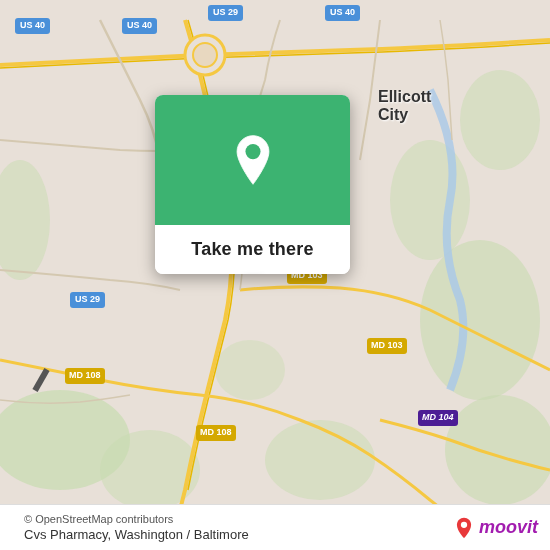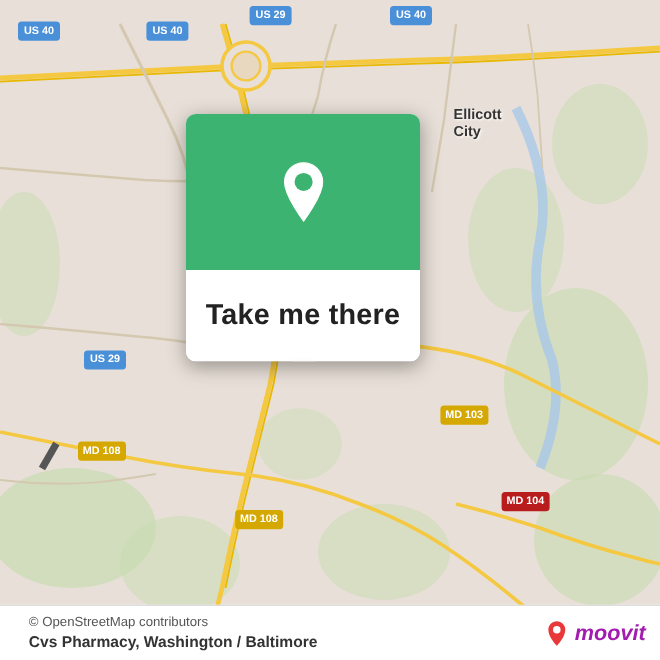--- a/index.html
+++ b/index.html
@@ -61,22 +61,22 @@
     .pin-icon {
       width: 52px;
       height: 52px;
     }
 
     #popup-button {
       display: block;
       width: 100%;
       background: white;
       border: none;
-      padding: 24px 10px;
-      font-size: 24px;
+      padding: 14px 10px;
+      font-size: 18px;
       font-weight: 600;
       color: #222;
       text-align: center;
       cursor: pointer;
       letter-spacing: 0.2px;
     }
 
     
     #bottom-bar {
       position: absolute;
@@ -93,21 +93,21 @@
     }
 
     #attribution {
       font-size: 11px;
       color: #555;
     }
 
     #title-area {
       font-size: 13px;
       color: #333;
-      font-weight: 700;
+      font-weight: 400;
     }
 
     #moovit-logo {
       display: flex;
       align-items: center;
       gap: 4px;
     }
 
     .moovit-pin {
       width: 22px;
@@ -202,23 +202,23 @@
 
     <div style="position:absolute;top:5px;left:208px;background:#4a90d9;color:white;font-size:9px;font-weight:bold;padding:2px 5px;border-radius:3px;line-height:1.3;">US 29</div>
     <div style="position:absolute;top:292px;left:70px;background:#4a90d9;color:white;font-size:9px;font-weight:bold;padding:2px 5px;border-radius:3px;line-height:1.3;">US 29</div>
 
     <div style="position:absolute;top:268px;left:287px;background:#d4a800;color:white;font-size:9px;font-weight:bold;padding:2px 4px;border-radius:3px;line-height:1.3;">MD 103</div>
     <div style="position:absolute;top:338px;left:367px;background:#d4a800;color:white;font-size:9px;font-weight:bold;padding:2px 4px;border-radius:3px;line-height:1.3;">MD 103</div>
 
     <div style="position:absolute;top:368px;left:65px;background:#d4a800;color:white;font-size:9px;font-weight:bold;padding:2px 4px;border-radius:3px;line-height:1.3;">MD 108</div>
     <div style="position:absolute;top:425px;left:196px;background:#d4a800;color:white;font-size:9px;font-weight:bold;padding:2px 4px;border-radius:3px;line-height:1.3;">MD 108</div>
 
-    <div style="position:absolute;top:410px;left:418px;background:#b91c1c;color:white;font-size:9px;font-weight:bold;padding:2px 4px;border-radius:3px;line-height:1.3;">MD 104</div>
-
-    <div style="position:absolute;top:88px;left:378px;font-size:12px;font-weight:bold;color:#333;text-shadow:1px 1px 2px white;">Ellicott<br>City</div>
+    <div style="position:absolute;top:410px;left:418px;background:#4c1d95;color:white;font-size:9px;font-weight:bold;padding:2px 4px;border-radius:3px;line-height:1.3;font-style:italic;">MD 104</div>
+
+    <div style="position:absolute;top:88px;left:378px;font-size:16px;font-weight:bold;color:#333;text-shadow:1px 1px 2px white;">Ellicott<br>City</div>
 
     <div style="position:absolute;top:368px;left:38px;width:6px;height:24px;background:#555;transform:rotate(30deg);"></div>
   </div>
 
   <div id="popup-card">
     <div id="popup-green-area" style="background-color: rgb(60, 179, 113);">
 
       <svg class="pin-icon" viewBox="0 0 52 62" fill="none" xmlns="http://www.w3.org/2000/svg">
         <path d="M26 2C15.5 2 7 10.5 7 21C7 35 26 60 26 60C26 60 45 35 45 21C45 10.5 36.5 2 26 2Z" fill="white" stroke="white" stroke-width="1"></path>
         <circle cx="26" cy="21" r="9" fill="#3cb371"></circle>

